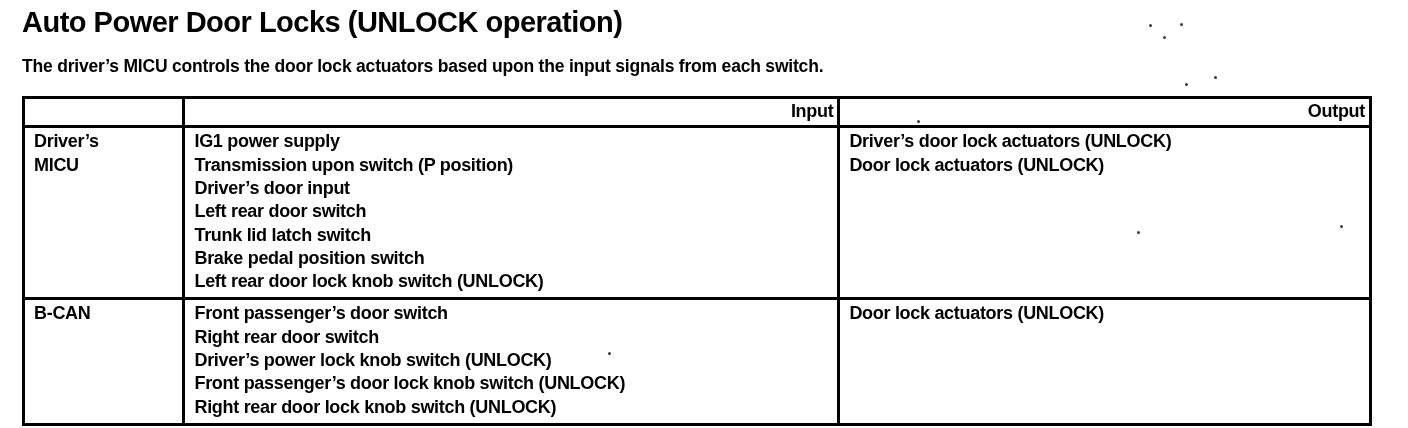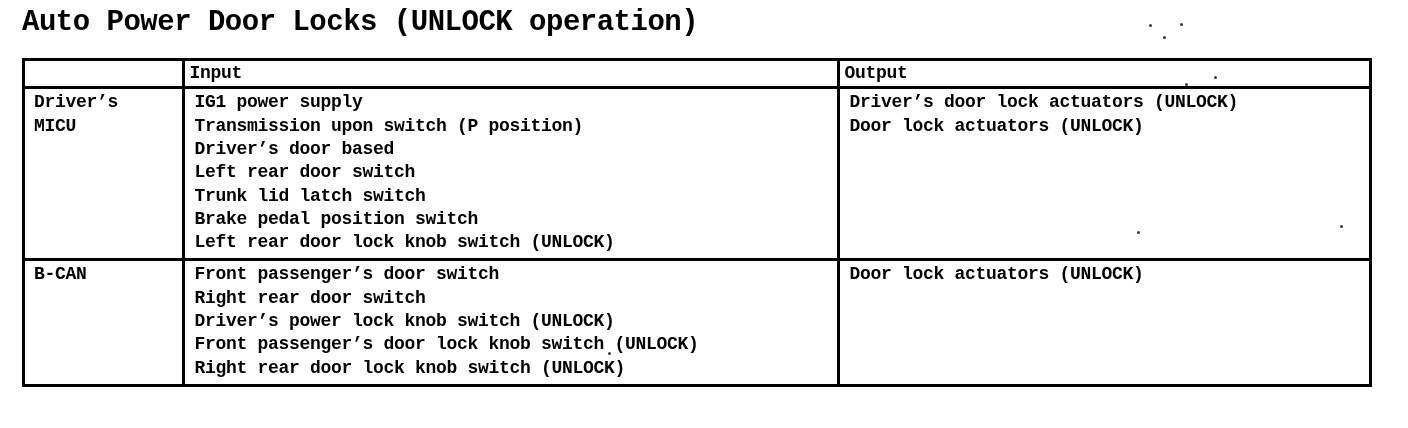--- a/index.html
+++ b/index.html
@@ -9,21 +9,20 @@
     width: 1408px; height: 428px;
     overflow: hidden;
     font-family: "Liberation Sans", sans-serif;
     color: #000;
     -webkit-font-smoothing: none;
   }
   .page {
     position: relative;
     width: 1408px; height: 428px;
     padding: 6px 0 0 22px;
-    font-family: Liberation Mono, monospace;
   }
   .title {
     margin: 0;
     font-size: 29px;
     font-weight: bold;
     letter-spacing: -0.5px;
     line-height: 1.15;
   }
   .subtitle {
     margin: 17px 0 0 0;
@@ -39,59 +38,60 @@
   }
   table.io-table th,
   table.io-table td {
     border: 3px solid #000;
     vertical-align: top;
     padding: 2px 8px 4px 9px;
     font-size: 18px;
     font-weight: bold;
     letter-spacing: -0.3px;
   }
-  table.io-table th { text-align: left; padding: 2px 4px 3px 4px; height: 28px; }
+  table.io-table th { text-align: right; padding: 2px 4px 3px 4px; height: 28px; }
   .col-source { width: 147px; }
   .col-input  { width: 600px; }
   .col-output { width: 487px; }
   tbody tr:nth-child(1) td { height: 163px; }
   tbody tr:nth-child(2) td { height: 119px; margin-top: 6px; }
   .line { line-height: 23.3px; white-space: nowrap; }
   
   .speck {
     position: absolute;
     width: 3px; height: 3px;
     background: #3a3a3a;
     border-radius: 50%;
   }
 </style>
 </head>
 <body>
 
 <div class="page">
   <h1 class="title">Auto Power Door Locks (UNLOCK operation)</h1>
+  <p class="subtitle">The driver’s MICU controls the door lock actuators based upon the input signals from each switch.</p>
 
   <table class="io-table">
     <thead>
       <tr>
         <th class="col-source"></th>
         <th class="col-input">Input</th>
         <th class="col-output">Output</th>
       </tr>
     </thead>
     <tbody>
         <tr>
           <td class="col-source">
             <div class="line">Driver’s</div>
             <div class="line">MICU</div>
           </td>
           <td class="col-input">
             <div class="line">IG1 power supply</div>
             <div class="line">Transmission upon switch (P position)</div>
-            <div class="line">Driver’s door based</div>
+            <div class="line">Driver’s door input</div>
             <div class="line">Left rear door switch</div>
             <div class="line">Trunk lid latch switch</div>
             <div class="line">Brake pedal position switch</div>
             <div class="line">Left rear door lock knob switch (UNLOCK)</div>
           </td>
           <td class="col-output">
             <div class="line">Driver’s door lock actuators (UNLOCK)</div>
             <div class="line">Door lock actuators (UNLOCK)</div>
           </td>
         </tr>

